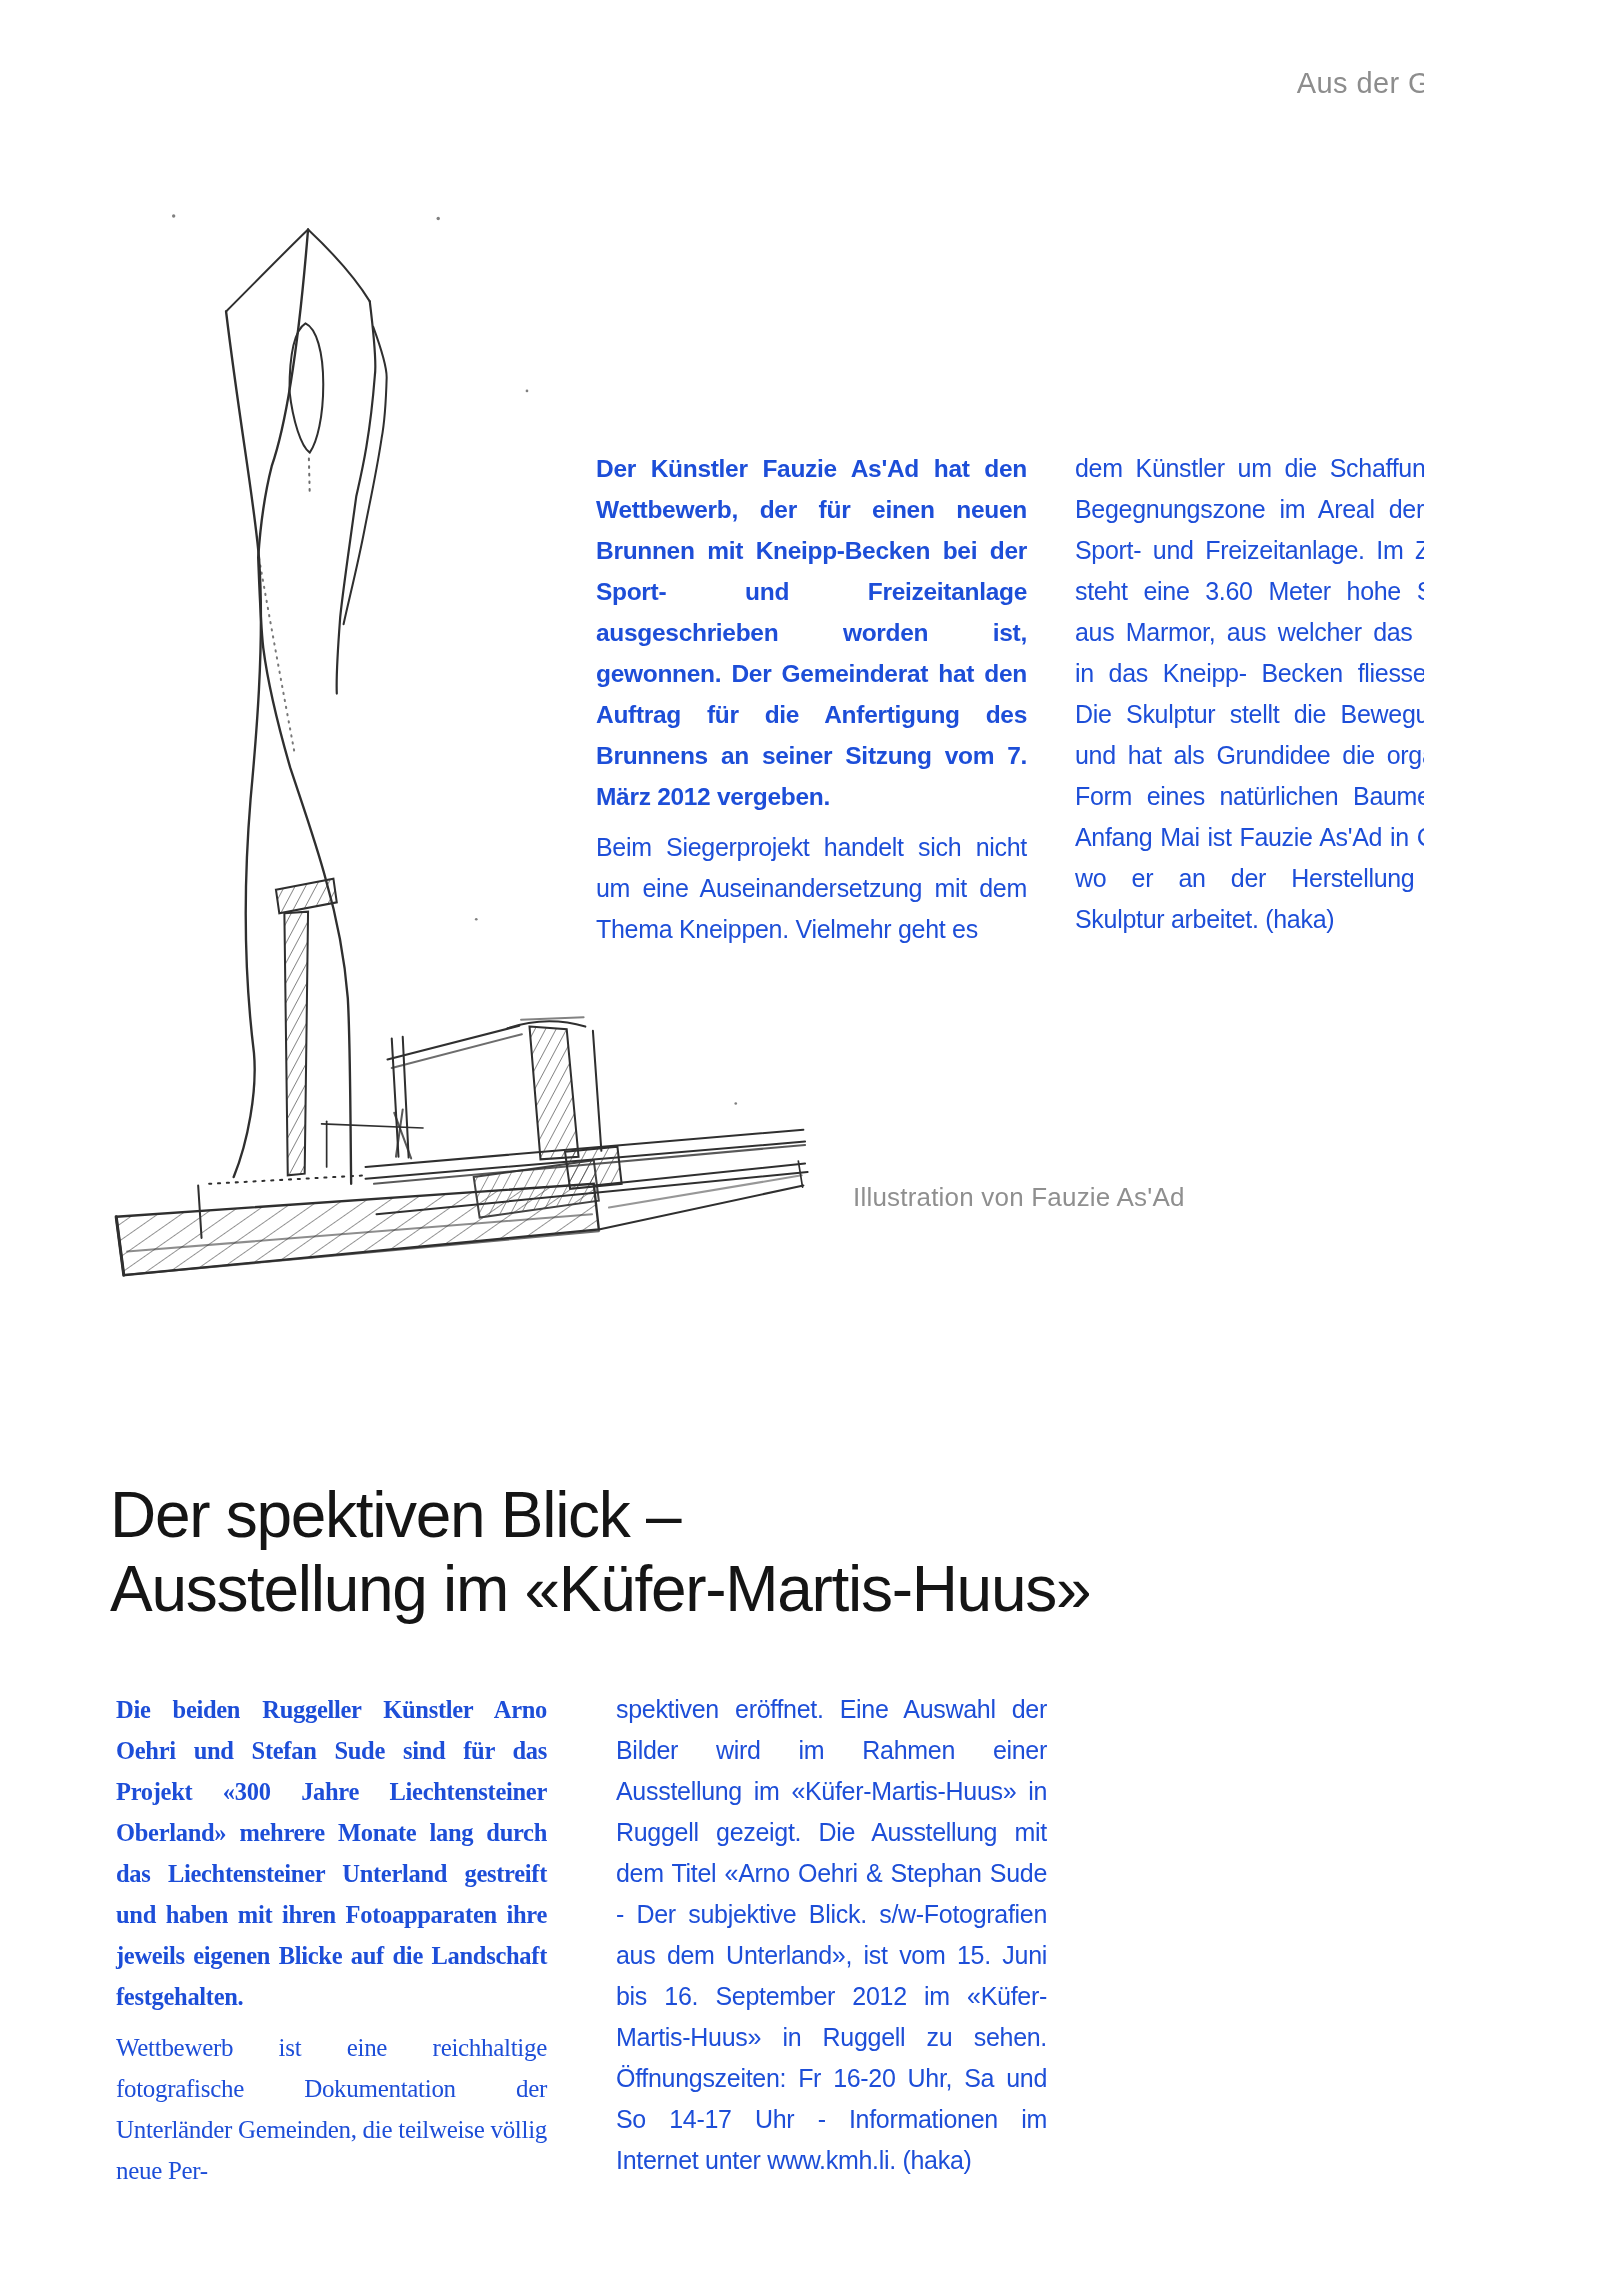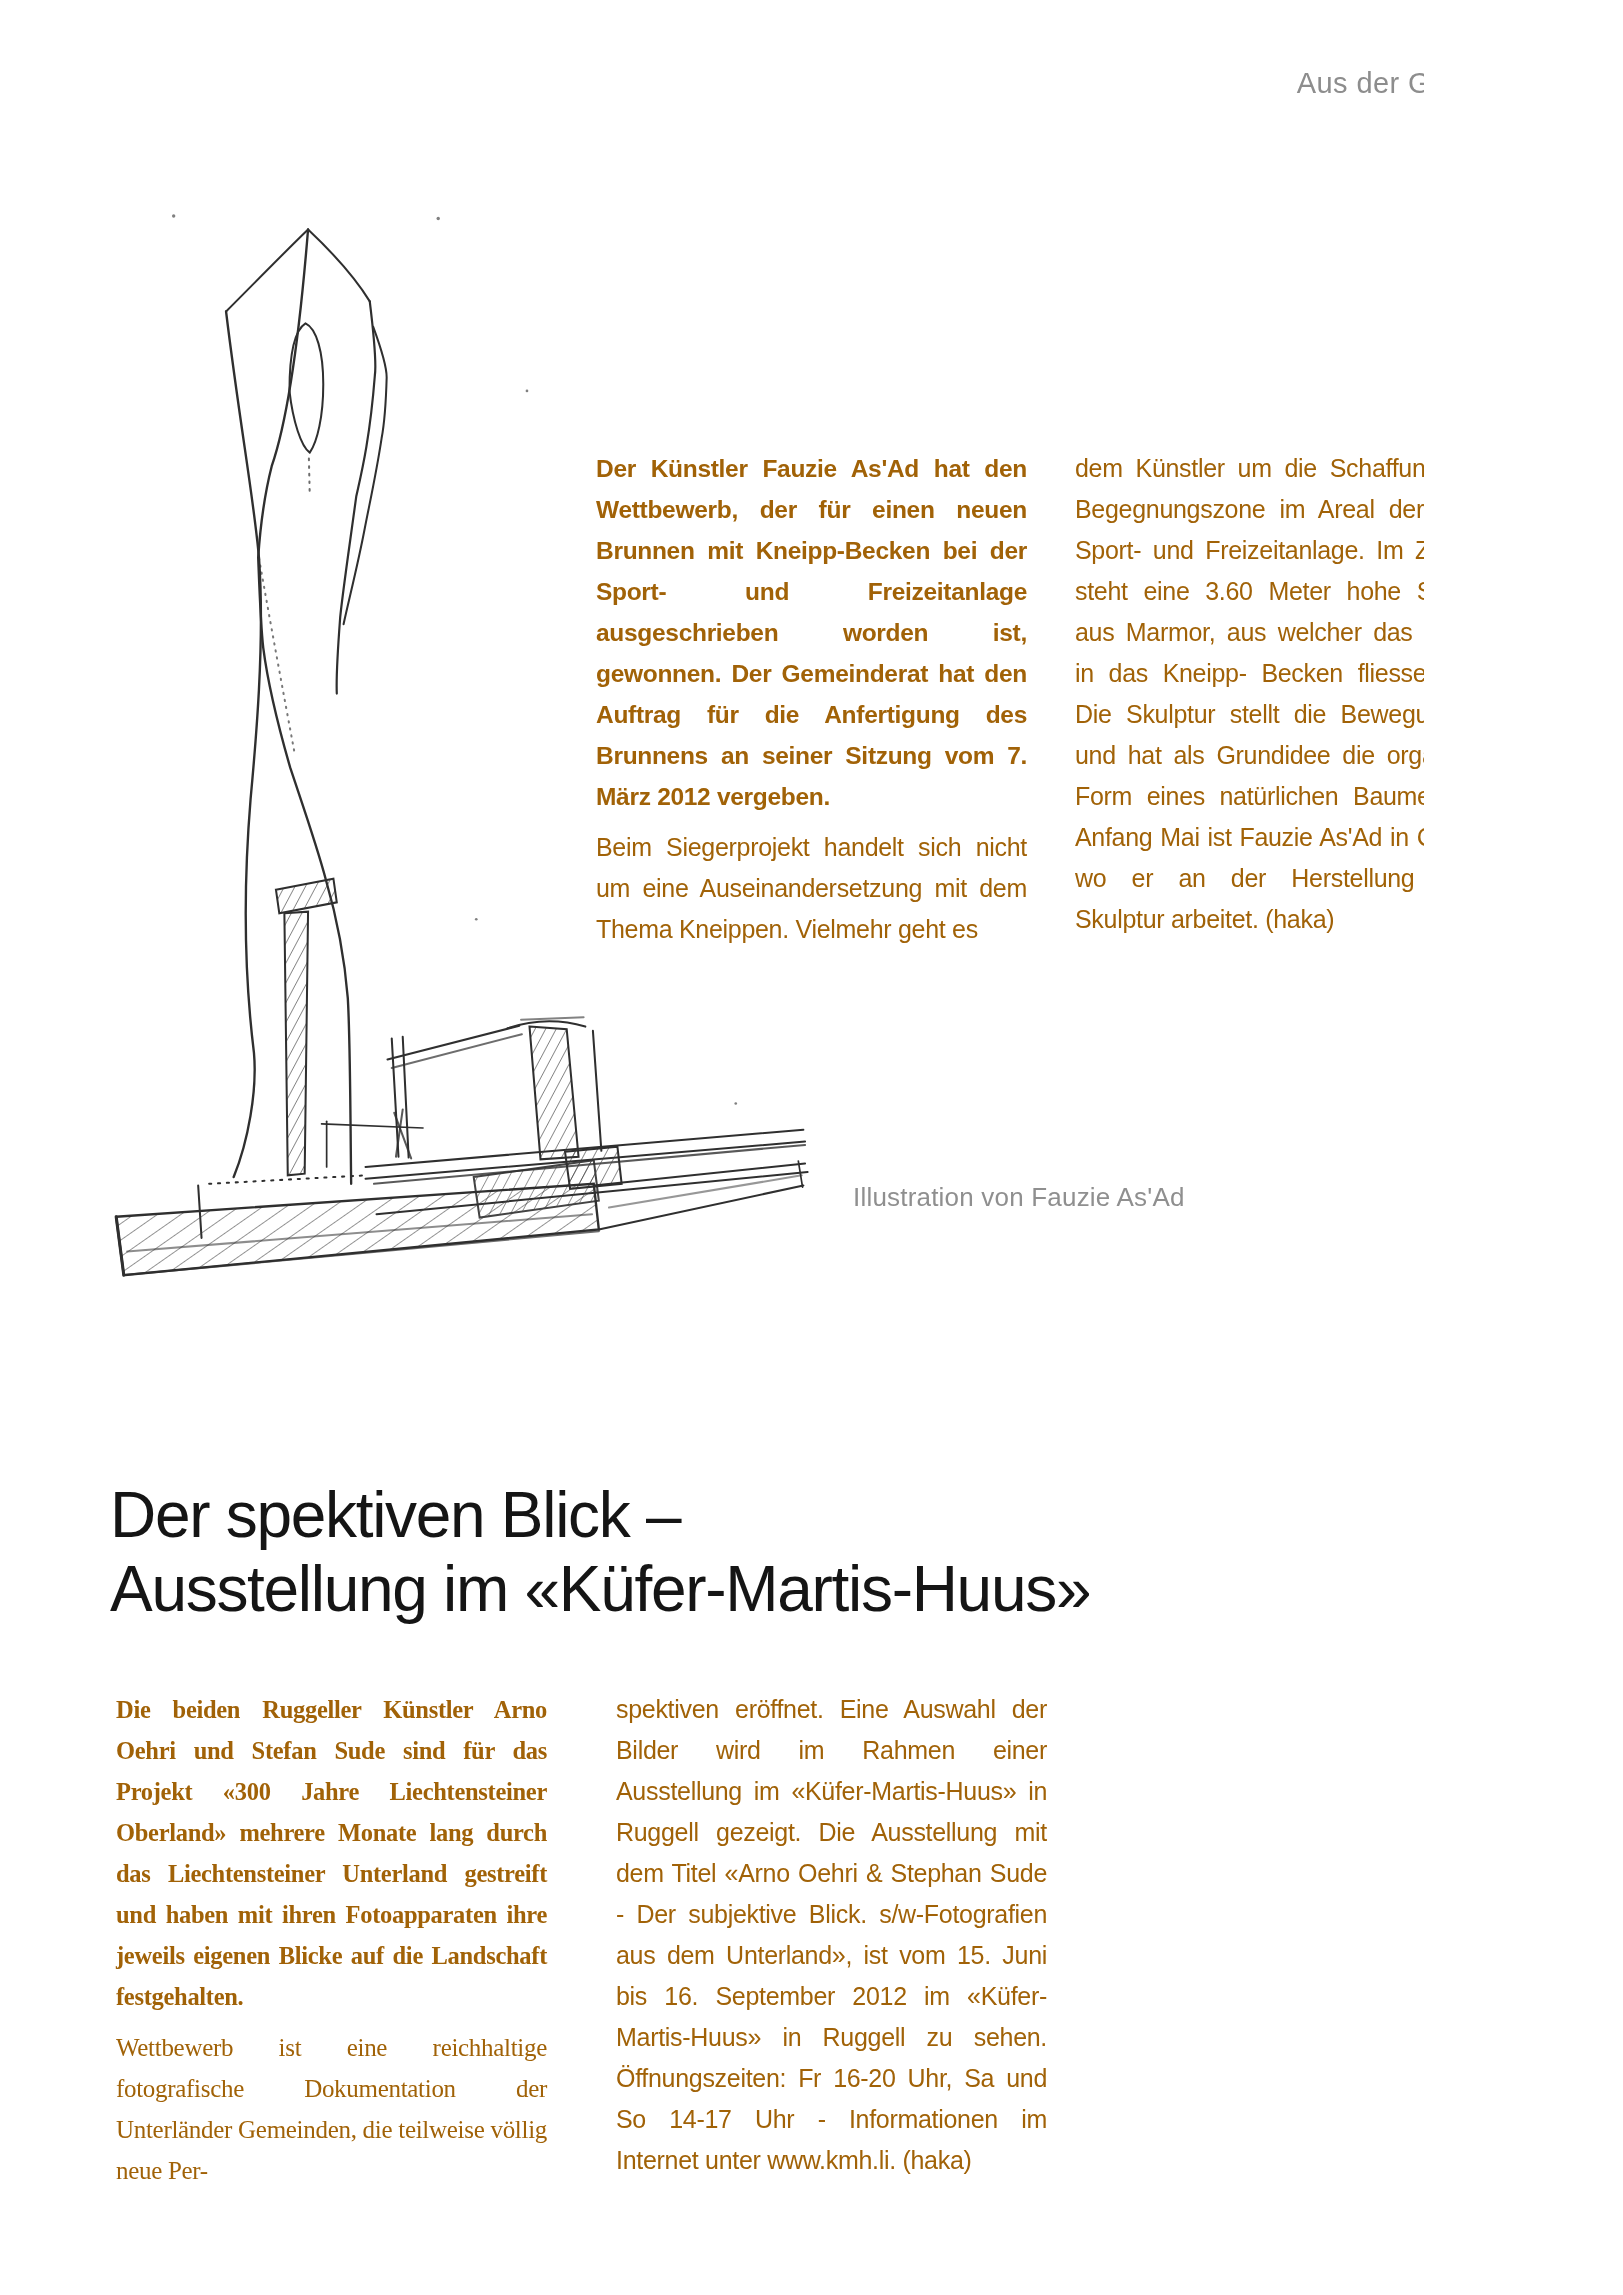--- a/index.html
+++ b/index.html
@@ -18,21 +18,21 @@
   .headline{
     position:absolute;
     font-size:64px;line-height:74px;letter-spacing:-1.3px;
     color:#151515;font-weight:400;white-space:nowrap;
   }
   #h1{left:596px;top:227px;}
   #h2{left:110px;top:1478px;}
   .col{
     position:absolute;width:431px;
     font-size:25px;line-height:41px;letter-spacing:-0.3px;
-    color:#a16207;text-align:justify;
+    color:#1d4ed8;text-align:justify;
   }
   .lead{font-weight:700;font-size:24.5px;}
   .para2{margin-top:10px;}
   #a1c1{left:596px;top:448px;}
   #a1c2{left:1075px;top:448px;}
   #a2c1{left:116px;top:1689px;font-family:Liberation Serif, serif;}
   #a2c2{left:616px;top:1689px;}
   .caption{
     position:absolute;left:845px;top:1182px;width:592px;
     font-size:26px;color:#8f8f8f;letter-spacing:0.2px;margin-left:8px;

